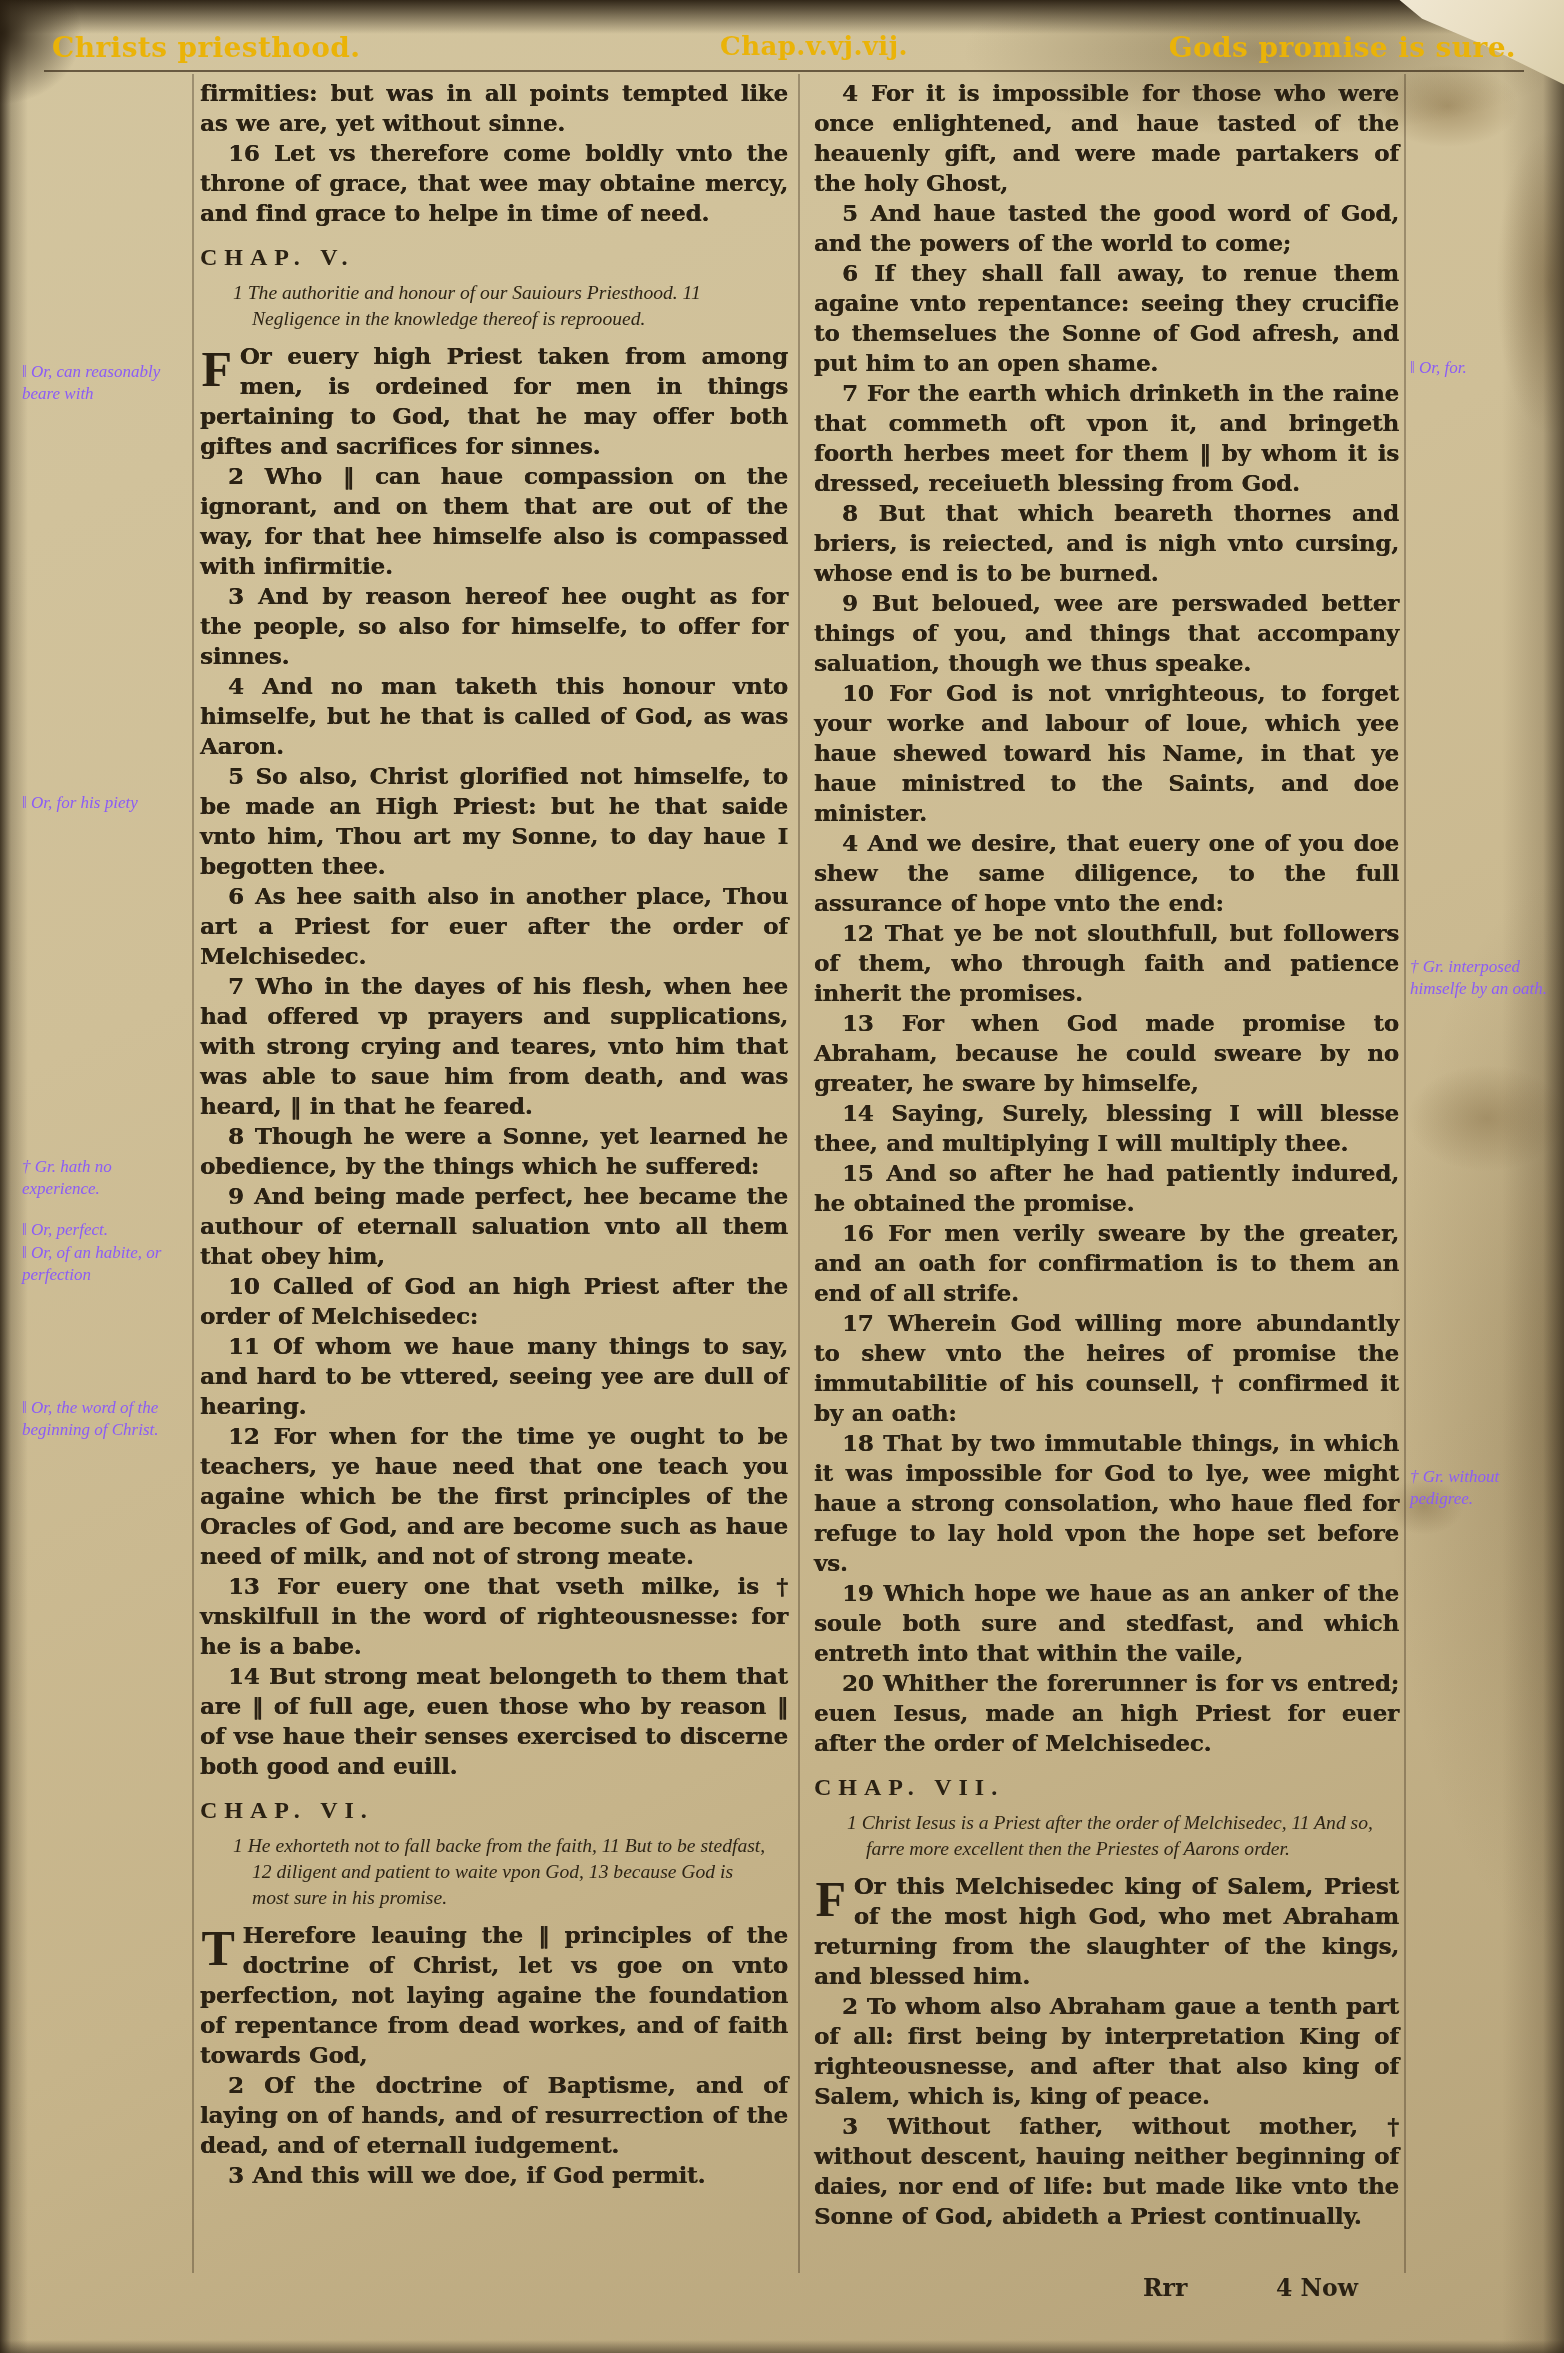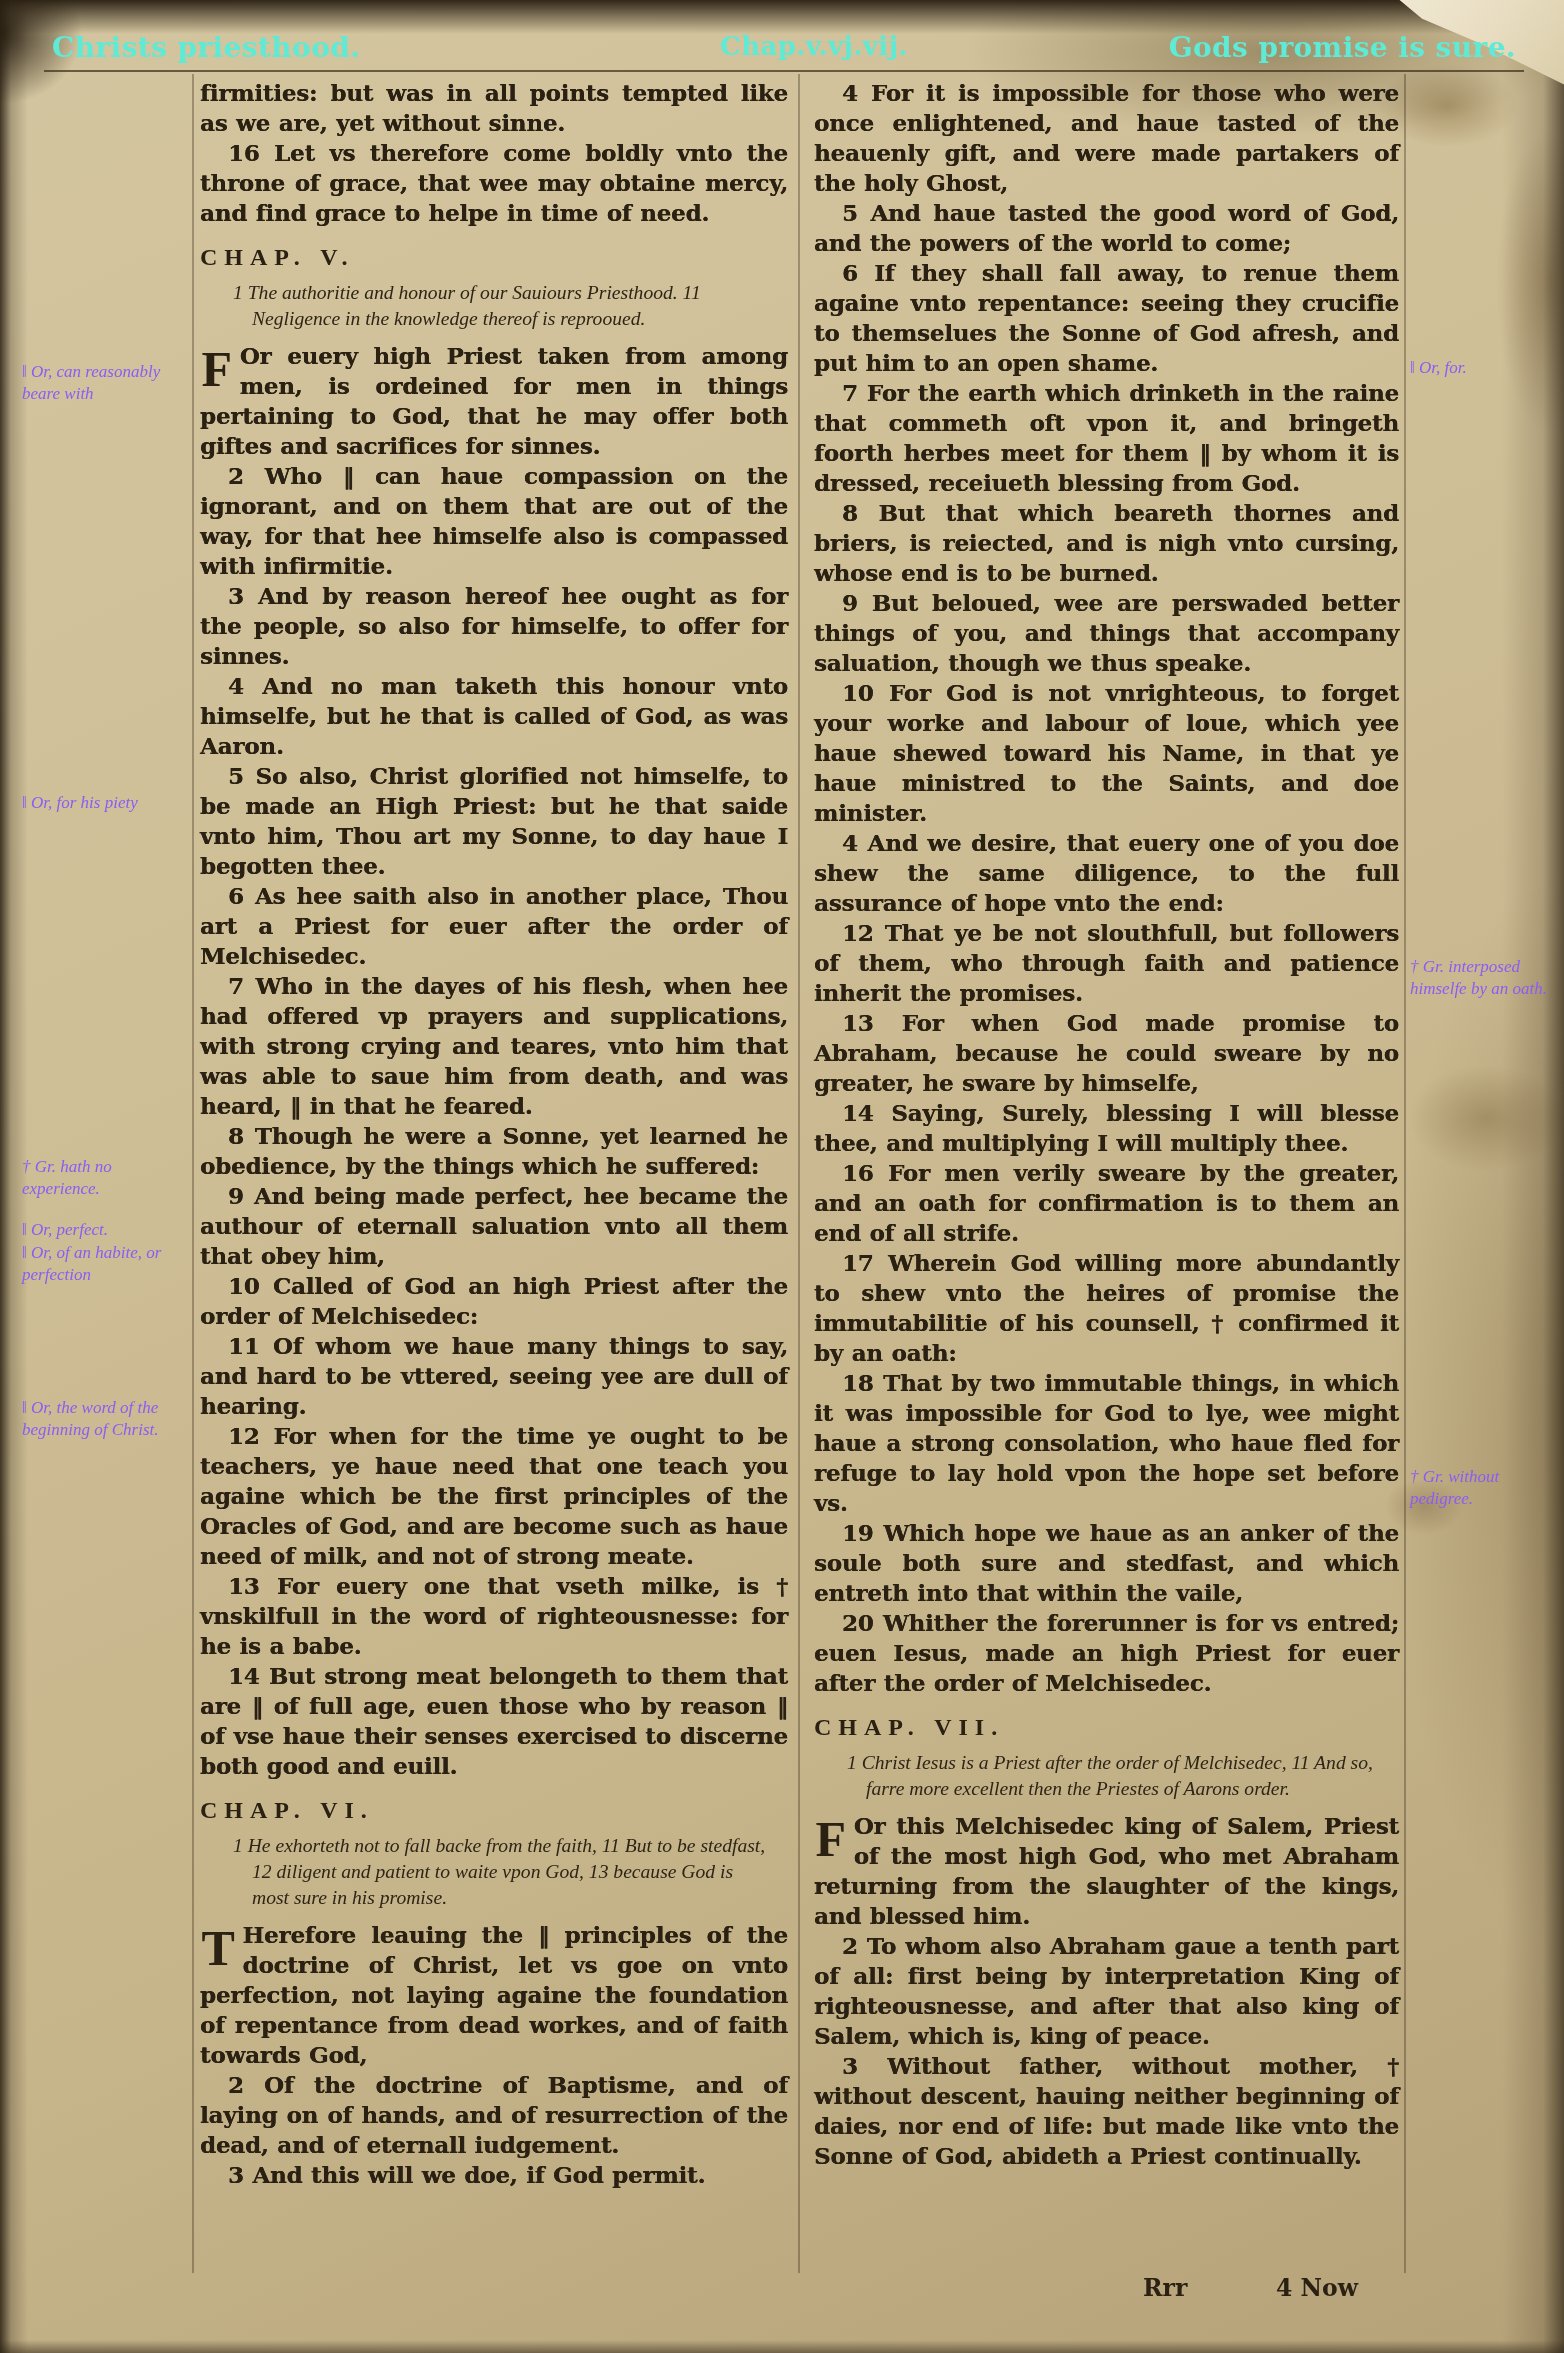--- a/index.html
+++ b/index.html
@@ -34,21 +34,21 @@
   }
 
   
   .rule-h{position:absolute;left:44px;right:41px;top:70px;height:1.6px;background:rgba(58,44,26,0.70);}
   .vrule{position:absolute;top:74px;height:2199px;width:1.6px;background:rgba(58,44,26,0.35);}
   #vrule-left{left:192px;}
   #vrule-center{left:798px;}
   #vrule-right{left:1404px;}
 
   
-  .header{position:absolute;top:31px;color:#5eead4;font-weight:700;font-size:28px;letter-spacing:0.4px;white-space:nowrap;}
+  .header{position:absolute;top:31px;color:#eab308;font-weight:700;font-size:28px;letter-spacing:0.4px;white-space:nowrap;}
   .header-left{left:52px;}
   .header-center{left:681px;width:266px;text-align:center;font-size:26px;}
   .header-right{right:49px;}
 
   
   .column{
     position:absolute;top:78px;color:#2a2113;
     font-size:23px;line-height:30px;font-weight:700;
     text-align:justify;letter-spacing:-0.2px;word-spacing:0.8px;
     text-shadow:0.2px 0 0 currentColor;
@@ -144,20 +144,21 @@
     <p class="block verse">5 And haue tasted the good word of God, and the powers of the world to come;</p>
     <p class="block verse">6 If they shall fall away, to renue them againe vnto repentance: seeing they crucifie to themselues the Sonne of God afresh, and put him to an open shame.</p>
     <p class="block verse">7 For the earth which drinketh in the raine that commeth oft vpon it, and bringeth foorth herbes meet for them ‖ by whom it is dressed, receiueth blessing from God.</p>
     <p class="block verse">8 But that which beareth thornes and briers, is reiected, and is nigh vnto cursing, whose end is to be burned.</p>
     <p class="block verse">9 But beloued, wee are perswaded better things of you, and things that accompany saluation, though we thus speake.</p>
     <p class="block verse">10 For God is not vnrighteous, to forget your worke and labour of loue, which yee haue shewed toward his Name, in that ye haue ministred to the Saints, and doe minister.</p>
     <p class="block verse">4 And we desire, that euery one of you doe shew the same diligence, to the full assurance of hope vnto the end:</p>
     <p class="block verse">12 That ye be not slouthfull, but followers of them, who through faith and patience inherit the promises.</p>
     <p class="block verse">13 For when God made promise to Abraham, because he could sweare by no greater, he sware by himselfe,</p>
     <p class="block verse">14 Saying, Surely, blessing I will blesse thee, and multiplying I will multiply thee.</p>
+    <p class="block verse">15 And so after he had patiently indured, he obtained the promise.</p>
     <p class="block verse">16 For men verily sweare by the greater, and an oath for confirmation is to them an end of all strife.</p>
     <p class="block verse">17 Wherein God willing more abundantly to shew vnto the heires of promise the immutabilitie of his counsell, † confirmed it by an oath:</p>
     <p class="block verse">18 That by two immutable things, in which it was impossible for God to lye, wee might haue a strong consolation, who haue fled for refuge to lay hold vpon the hope set before vs.</p>
     <p class="block verse">19 Which hope we haue as an anker of the soule both sure and stedfast, and which entreth into that within the vaile,</p>
     <p class="block verse">20 Whither the forerunner is for vs entred; euen Iesus, made an high Priest for euer after the order of Melchisedec.</p>
     <p class="block chapter">CHAP. VII.</p>
     <p class="block summary">1 Christ Iesus is a Priest after the order of Melchisedec, 11 And so, farre more excellent then the Priestes of Aarons order.</p>
     <p class="block opening"><span class="initial">F</span><span>Or this Melchisedec king of Salem, Priest of the most high God, who met Abraham returning from the slaughter of the kings, and blessed him.</span></p>
     <p class="block verse">2 To whom also Abraham gaue a tenth part of all: first being by interpretation King of righteousnesse, and after that also king of Salem, which is, king of peace.</p>
     <p class="block verse">3 Without father, without mother, † without descent, hauing neither beginning of daies, nor end of life: but made like vnto the Sonne of God, abideth a Priest continually.</p>

